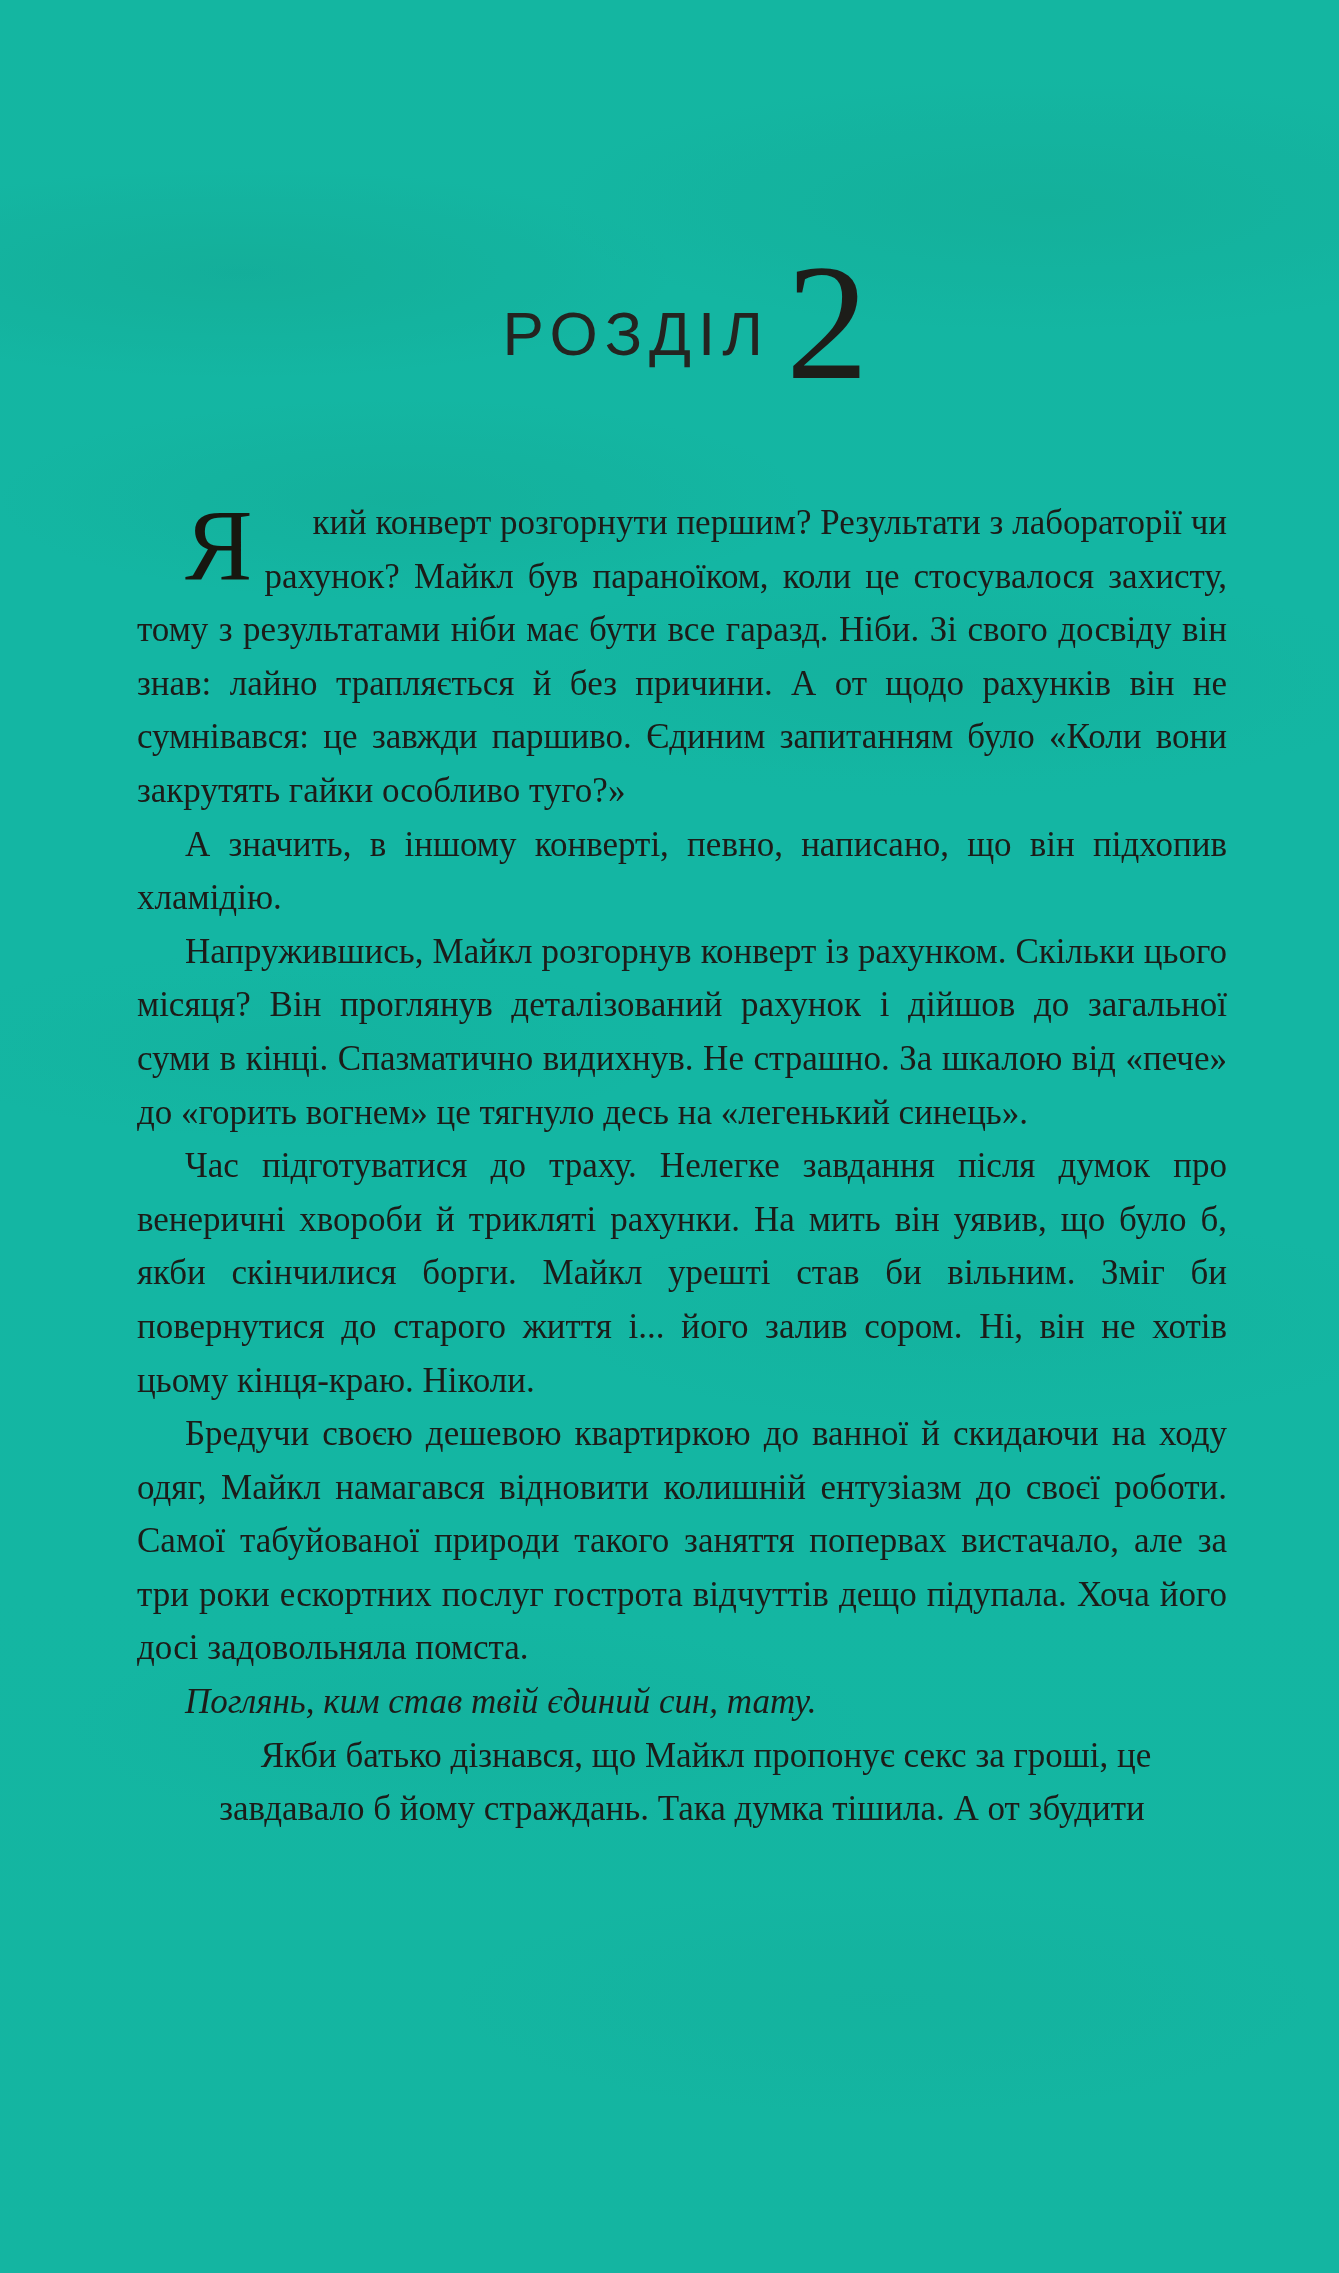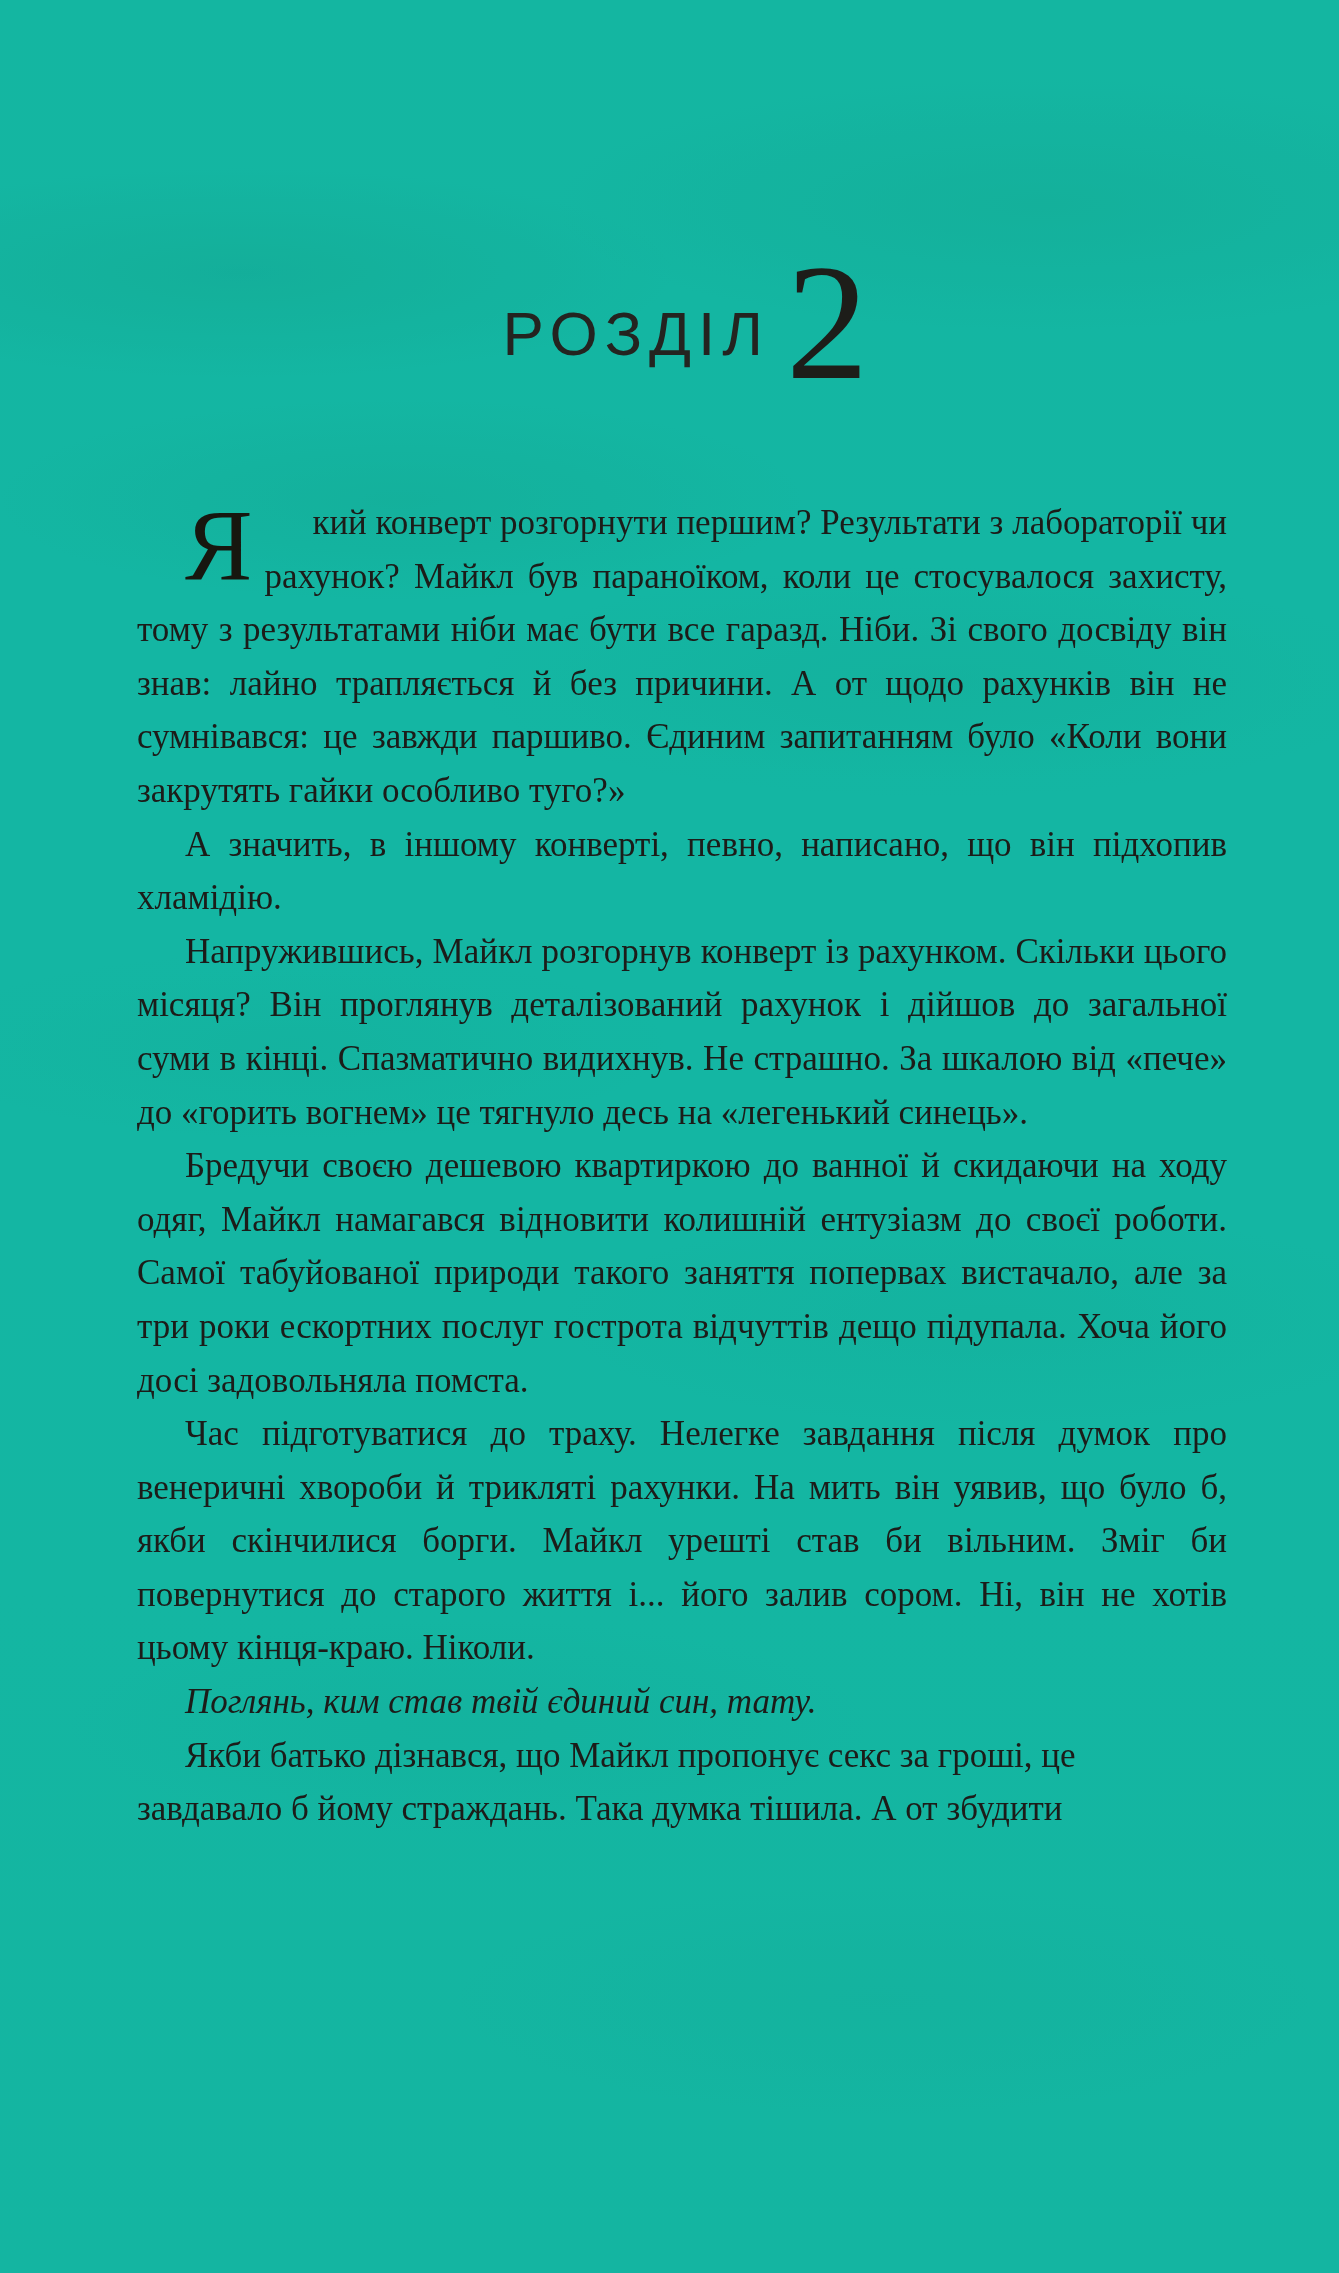--- a/index.html
+++ b/index.html
@@ -101,21 +101,21 @@
     margin: 0;
     text-indent: 48px;
   }
 
   .body-text p.italic-line {
     font-style: italic;
     text-align: left;
   }
 
   .body-text p.flush-left {
-    text-align: left;
+    text-align: center;
   }
 
   
   .dropcap-para::first-letter {
     float: left;
     font-family: "Liberation Serif", "DejaVu Serif", serif;
     font-size: 101px;
     line-height: 0.86;
     font-weight: 400;
     padding: 5px 12px 0 0;
@@ -138,20 +138,20 @@
 
     <div class="chapter-heading">
       <span class="chapter-word">РОЗДІЛ</span>
       <span class="chapter-number">2</span>
     </div>
 
     <div class="body-text">
       <p class="dropcap-para">Який конверт розгорнути першим? Результати з лабораторії чи рахунок? Майкл був параноїком, коли це стосувалося захисту, тому з результатами ніби має бути все гаразд. Ніби. Зі свого досвіду він знав: лайно трапляється й без причини. А от щодо рахунків він не сумнівався: це завжди паршиво. Єдиним запитанням було «Коли вони закрутять гайки особливо туго?»</p>
       <p>А значить, в іншому конверті, певно, написано, що він підхопив хламідію.</p>
       <p>Напружившись, Майкл розгорнув конверт із рахунком. Скільки цього місяця? Він проглянув деталізований рахунок і дійшов до загальної суми в кінці. Спазматично видихнув. Не страшно. За шкалою від «пече» до «горить вогнем» це тягнуло десь на «легенький синець».</p>
+      <p>Час підготуватися до траху. Нелегке завдання після думок про венеричні хвороби й трикляті рахунки. На мить він уявив, що було б, якби скінчилися борги. Майкл урешті став би вільним. Зміг би повернутися до старого життя і... його залив сором. Ні, він не хотів цьому кінця-краю. Ніколи.</p>
       <p>Бредучи своєю дешевою квартиркою до ванної й скидаючи на ходу одяг, Майкл намагався відновити колишній ентузіазм до своєї роботи. Самої табуйованої природи такого заняття попервах вистачало, але за три роки ескортних послуг гострота відчуттів дещо підупала. Хоча його досі задовольняла помста.</p>
-      <p>Час підготуватися до траху. Нелегке завдання після думок про венеричні хвороби й трикляті рахунки. На мить він уявив, що було б, якби скінчилися борги. Майкл урешті став би вільним. Зміг би повернутися до старого життя і... його залив сором. Ні, він не хотів цьому кінця-краю. Ніколи.</p>
       <p class="italic-line">Поглянь, ким став твій єдиний син, тату.</p>
       <p class="flush-left">Якби батько дізнався, що Майкл пропонує секс за гроші, це завдавало б йому страждань. Така думка тішила. А от збудити</p>
     </div>
 
   </div>
 </div>
 
 </body></html>

